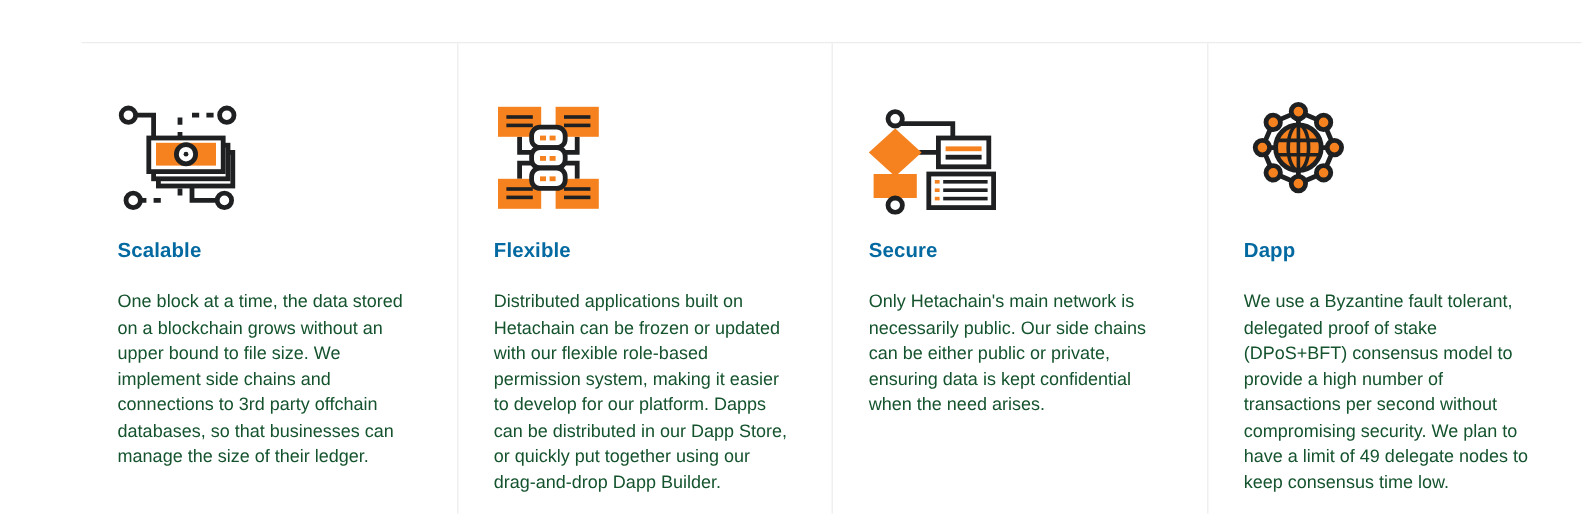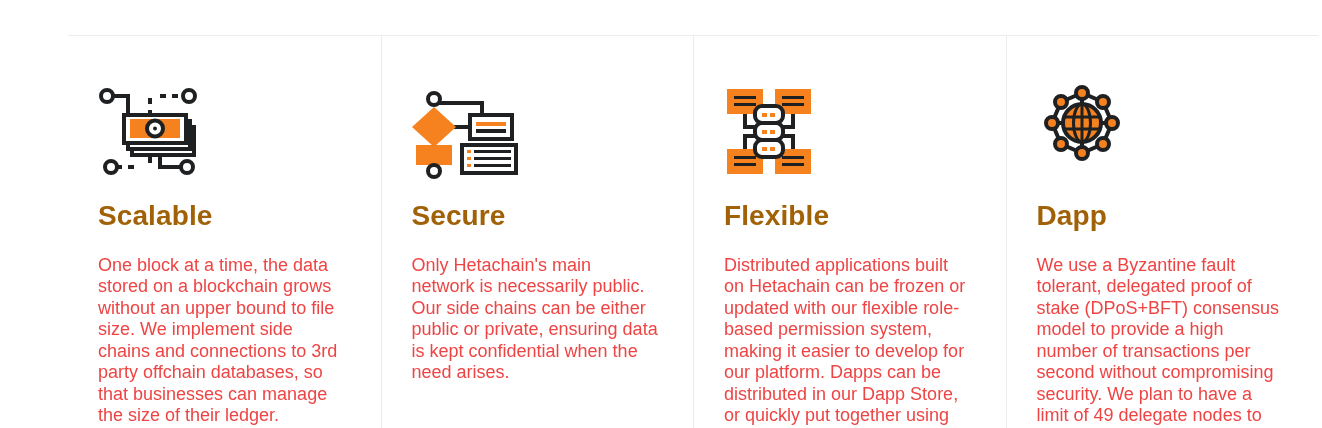--- a/index.html
+++ b/index.html
@@ -51,31 +51,31 @@
   .icon-wrap {
     width: 112px;
     height: 96px;
     margin-bottom: 20px;
     display: block;
   }
   .icon-wrap svg {
     display: block;
   }
   .feature-title {
-    font-size: 28px;
+    font-size: 17px;
     font-weight: bold;
-    color: #a16207;
+    color: #0369a1;
     margin: 0 0 22px 0;
     letter-spacing: 0.1px;
     line-height: 1.2;
   }
   .feature-text {
-    font-size: 18px;
+    font-size: 15px;
     line-height: 21.5px;
-    color: #ef4444;
+    color: #14532d;
     margin: 0;
     max-width: 262px;
   }
 </style>
 </head>
 <body>
 
 <div class="features-section">
 
   <div class="top-rule"></div>
@@ -109,61 +109,20 @@
           <g fill="#ffffff" stroke="#1E2022" stroke-width="4">
             <circle cx="9" cy="13" r="6"></circle>
             <circle cx="91" cy="13" r="6"></circle>
             <circle cx="13" cy="84" r="6"></circle>
             <circle cx="89" cy="84" r="6"></circle>
           </g>
         </svg>
       </div>
       <h3 class="feature-title">Scalable</h3>
       <p class="feature-text">One block at a time, the data stored on a blockchain grows without an upper bound to file size. We implement side chains and connections to 3rd party offchain databases, so that businesses can manage the size of their ledger.</p>
-    </div>
-
-    <div class="feature-col">
-      <div class="icon-wrap">
-        <svg width="112" height="96" viewBox="0 0 112 96" xmlns="http://www.w3.org/2000/svg">
-          <g fill="none" stroke="#1E2022" stroke-width="4">
-            <path d="M22 20 L70 20 L70 32" stroke-linecap="square"></path>
-            <path d="M22 26 L22 34"></path>
-            <path d="M42 44 L58 44"></path>
-            <path d="M22 56 L22 62"></path>
-            <path d="M22 78 L22 84"></path>
-          </g>
-
-          <path d="M22 24 L44 44 L22 64 L0 44 Z" fill="#F5821F"></path>
-
-          <rect x="4" y="62" width="36" height="20" fill="#F5821F"></rect>
-
-          <rect x="58" y="32" width="42" height="24" fill="#ffffff" stroke="#1E2022" stroke-width="4"></rect>
-          <rect x="64" y="39" width="30" height="4" fill="#F5821F"></rect>
-          <rect x="64" y="46" width="30" height="4" fill="#1E2022"></rect>
-
-          <rect x="50" y="62" width="54" height="28" fill="#ffffff" stroke="#1E2022" stroke-width="4"></rect>
-          <g fill="#F5821F">
-            <rect x="55" y="67" width="4" height="3"></rect>
-            <rect x="55" y="74" width="4" height="3"></rect>
-            <rect x="55" y="81" width="4" height="3"></rect>
-          </g>
-          <g fill="#1E2022">
-            <rect x="62" y="67" width="37" height="3"></rect>
-            <rect x="62" y="74" width="37" height="3"></rect>
-            <rect x="62" y="81" width="37" height="3"></rect>
-          </g>
-
-          <g fill="#ffffff" stroke="#1E2022" stroke-width="4">
-            <circle cx="22" cy="16" r="6"></circle>
-            <circle cx="22" cy="88" r="6"></circle>
-          </g>
-        </svg>
-      </div>
-      <h3 class="feature-title">Secure</h3>
-      <p class="feature-text">Only Hetachain's main network is necessarily public. Our side chains can be either public or private, ensuring data is kept confidential when the need arises.</p>
     </div>
 
     <div class="feature-col">
       <div class="icon-wrap">
         <svg width="112" height="96" viewBox="0 0 112 96" xmlns="http://www.w3.org/2000/svg">
 
           <g fill="none" stroke="#1E2022" stroke-width="4">
             <path d="M21 31 L21 44 L32 44"></path>
             <path d="M69 31 L69 44 L58 44"></path>
             <path d="M21 66 L21 53 L32 53"></path>
@@ -202,20 +161,61 @@
           </g>
         </svg>
       </div>
       <h3 class="feature-title">Flexible</h3>
       <p class="feature-text">Distributed applications built on Hetachain can be frozen or updated with our flexible role-based permission system, making it easier to develop for our platform. Dapps can be distributed in our Dapp Store, or quickly put together using our drag-and-drop Dapp Builder.</p>
     </div>
 
     <div class="feature-col">
       <div class="icon-wrap">
         <svg width="112" height="96" viewBox="0 0 112 96" xmlns="http://www.w3.org/2000/svg">
+          <g fill="none" stroke="#1E2022" stroke-width="4">
+            <path d="M22 20 L70 20 L70 32" stroke-linecap="square"></path>
+            <path d="M22 26 L22 34"></path>
+            <path d="M42 44 L58 44"></path>
+            <path d="M22 56 L22 62"></path>
+            <path d="M22 78 L22 84"></path>
+          </g>
+
+          <path d="M22 24 L44 44 L22 64 L0 44 Z" fill="#F5821F"></path>
+
+          <rect x="4" y="62" width="36" height="20" fill="#F5821F"></rect>
+
+          <rect x="58" y="32" width="42" height="24" fill="#ffffff" stroke="#1E2022" stroke-width="4"></rect>
+          <rect x="64" y="39" width="30" height="4" fill="#F5821F"></rect>
+          <rect x="64" y="46" width="30" height="4" fill="#1E2022"></rect>
+
+          <rect x="50" y="62" width="54" height="28" fill="#ffffff" stroke="#1E2022" stroke-width="4"></rect>
+          <g fill="#F5821F">
+            <rect x="55" y="67" width="4" height="3"></rect>
+            <rect x="55" y="74" width="4" height="3"></rect>
+            <rect x="55" y="81" width="4" height="3"></rect>
+          </g>
+          <g fill="#1E2022">
+            <rect x="62" y="67" width="37" height="3"></rect>
+            <rect x="62" y="74" width="37" height="3"></rect>
+            <rect x="62" y="81" width="37" height="3"></rect>
+          </g>
+
+          <g fill="#ffffff" stroke="#1E2022" stroke-width="4">
+            <circle cx="22" cy="16" r="6"></circle>
+            <circle cx="22" cy="88" r="6"></circle>
+          </g>
+        </svg>
+      </div>
+      <h3 class="feature-title">Secure</h3>
+      <p class="feature-text">Only Hetachain's main network is necessarily public. Our side chains can be either public or private, ensuring data is kept confidential when the need arises.</p>
+    </div>
+
+    <div class="feature-col">
+      <div class="icon-wrap">
+        <svg width="112" height="96" viewBox="0 0 112 96" xmlns="http://www.w3.org/2000/svg">
 
           <g fill="none" stroke="#1E2022" stroke-width="4">
             <path d="M45 10 L24 19 L15 40 L24 61 L45 70 L66 61 L75 40 L66 19 Z"></path>
             <path d="M45 10 L45 22"></path>
             <path d="M45 70 L45 58"></path>
             <path d="M15 40 L27 40"></path>
             <path d="M75 40 L63 40"></path>
           </g>
 
           <circle cx="45" cy="40" r="19" fill="#F5821F" stroke="#1E2022" stroke-width="4"></circle>

